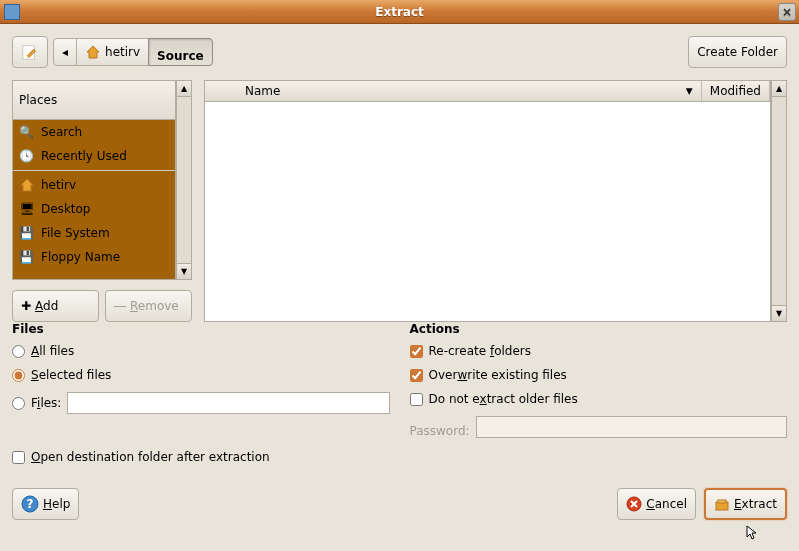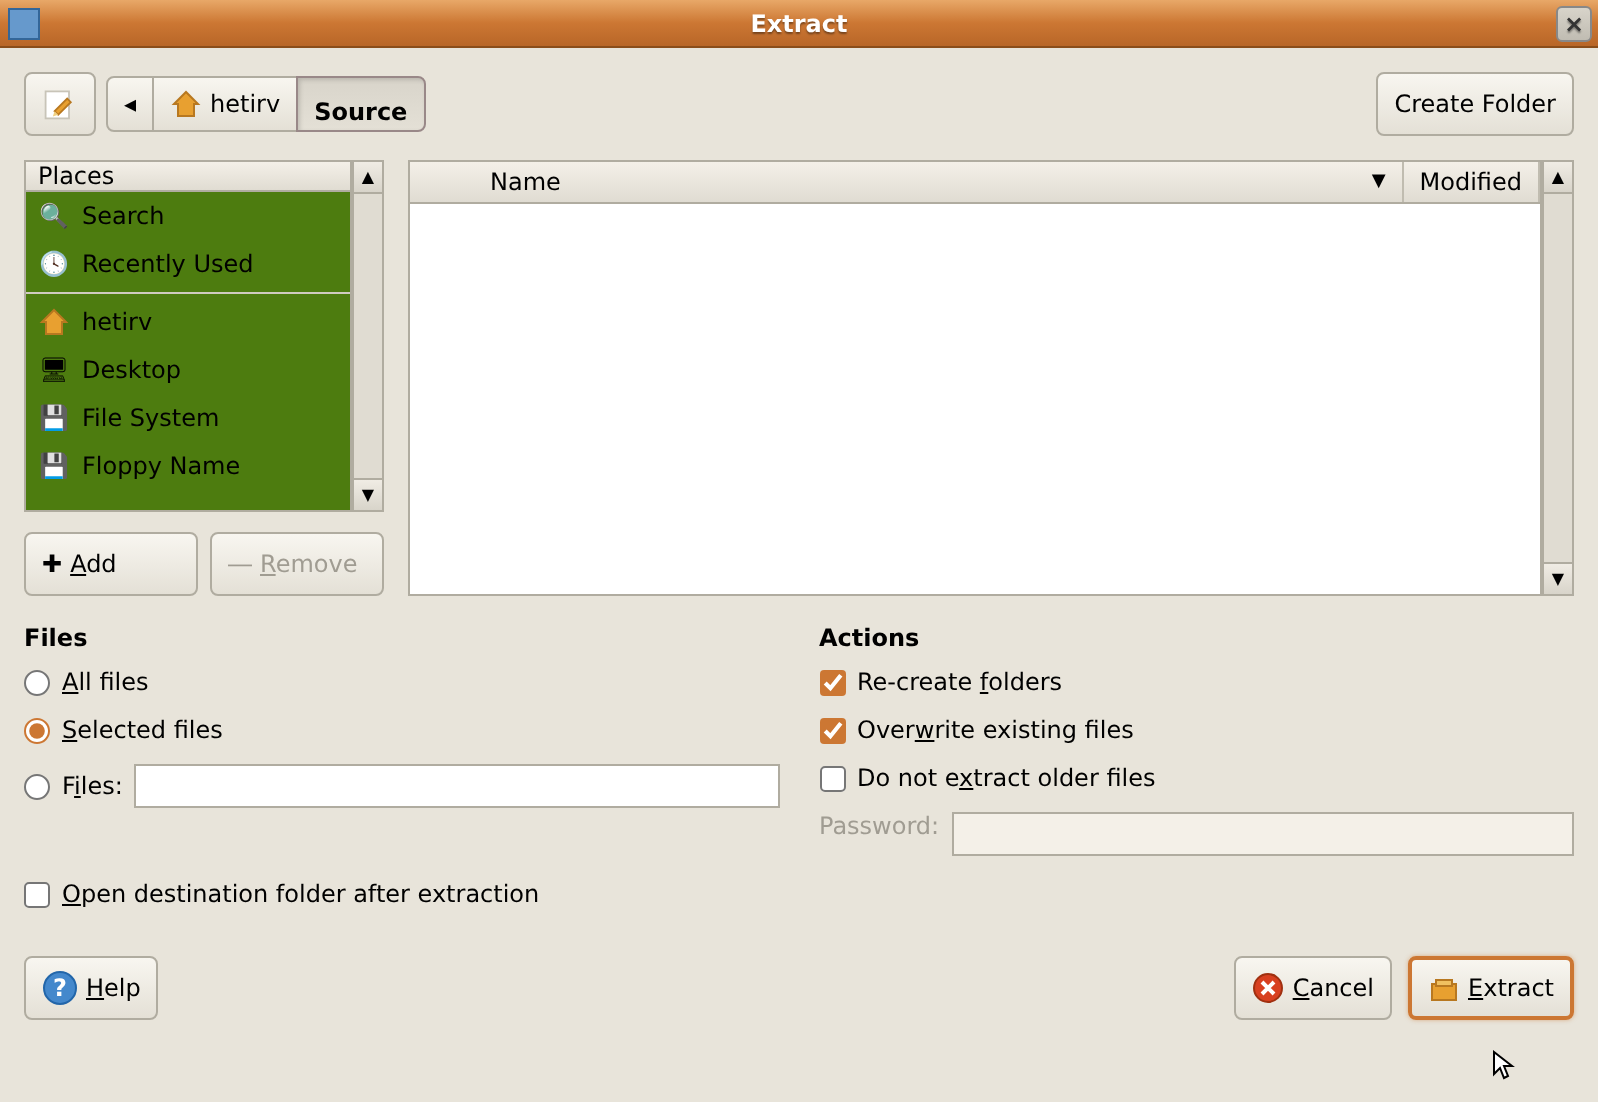--- a/index.html
+++ b/index.html
@@ -88,25 +88,25 @@
 .spacer { flex: 1; }
 
 .middle-row {
   display: flex;
   gap: 12px;
 }
 .places-panel { width: 180px; }
 .places-header {
   background: linear-gradient(to bottom, #f4f0e8, #e0dcd2);
   border: 1px solid #b0aca0;
-  padding: 0 6px;
+  padding: 12px 6px;
   font-weight: normal;
 }
 .places-list {
-  background: #4d7c0f;
+  background: #a16207;
   border: 1px solid #b0aca0;
   border-top: none;
   height: 160px;
   overflow-y: auto;
 }
 .place-item {
   display: flex;
   align-items: center;
   gap: 6px;
   padding: 4px 6px;
@@ -153,42 +153,41 @@
   border: 1px solid #b0aca0;
   border-top: none;
   flex: 1;
   height: 200px;
 }
 .file-wrap { display: flex; flex: 1; }
 
 .bottom-section {
   display: flex;
   gap: 20px;
-  margin-top: 14px;
 }
 .col { flex: 1; }
 .col-title { font-weight: bold; margin-bottom: 8px; }
 .radio-row, .check-row {
   display: flex;
   align-items: center;
   gap: 6px;
   margin-bottom: 10px;
 }
 input[type=radio], input[type=checkbox] { accent-color: #cc7733; }
 .radio-row input[type=text] {
   flex: 1;
   border: 1px solid #b0aca0;
   background: #fff;
   height: 22px;
   padding: 2px 4px;
   font-family: inherit;
 }
 .pwd-row {
   display: flex;
-  align-items: flex-start;
+  align-items: flex-end;
   gap: 6px;
   margin-top: 8px;
 }
 .pwd-row label { color: #a09c92; }
 .pwd-row input {
   flex: 1;
   border: 1px solid #b0aca0;
   background: #f4f0e8;
   height: 22px;
 }

